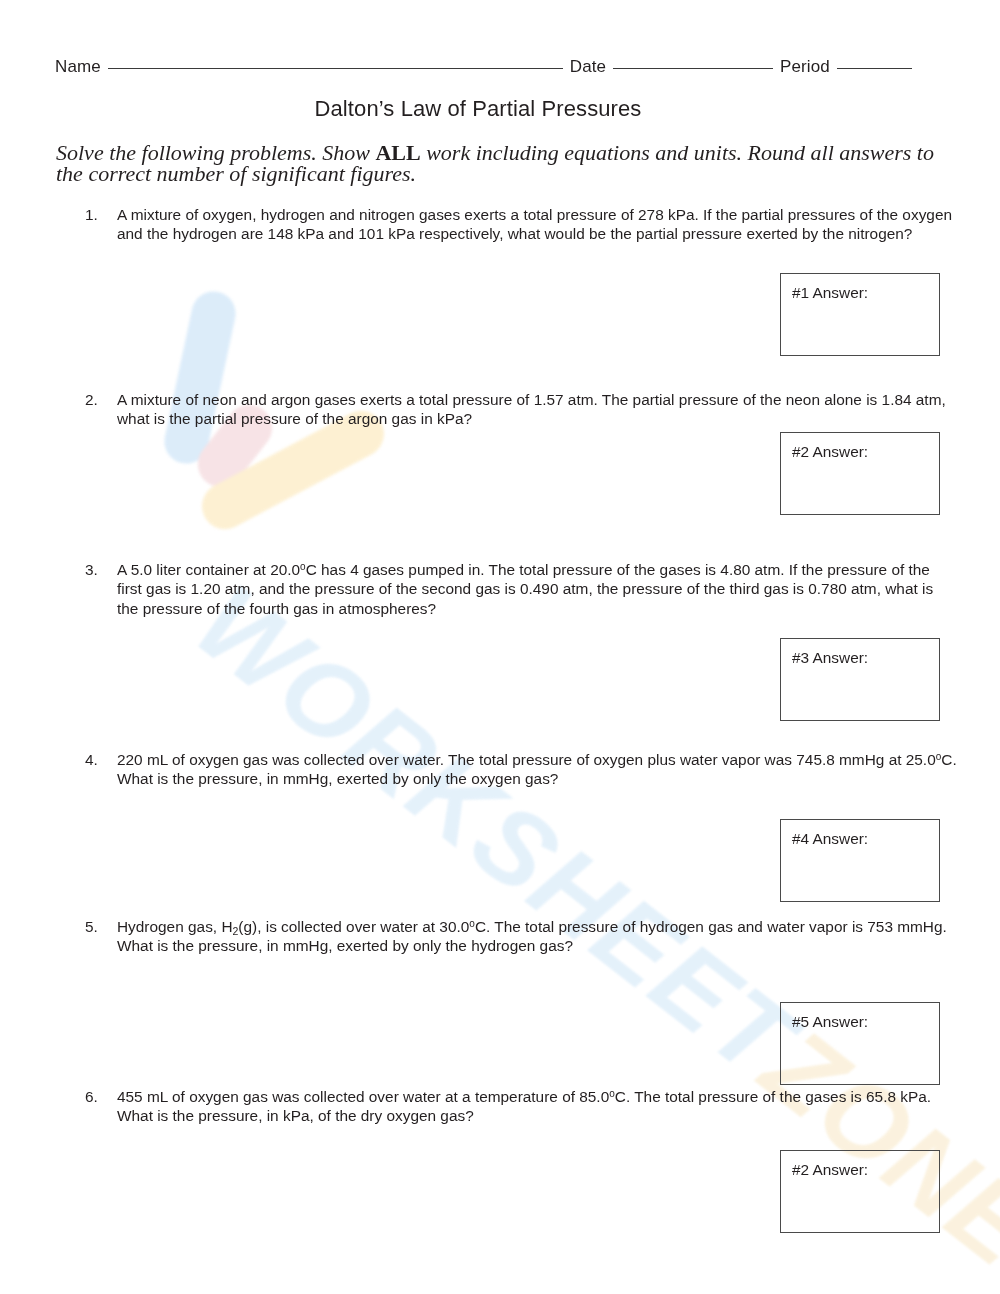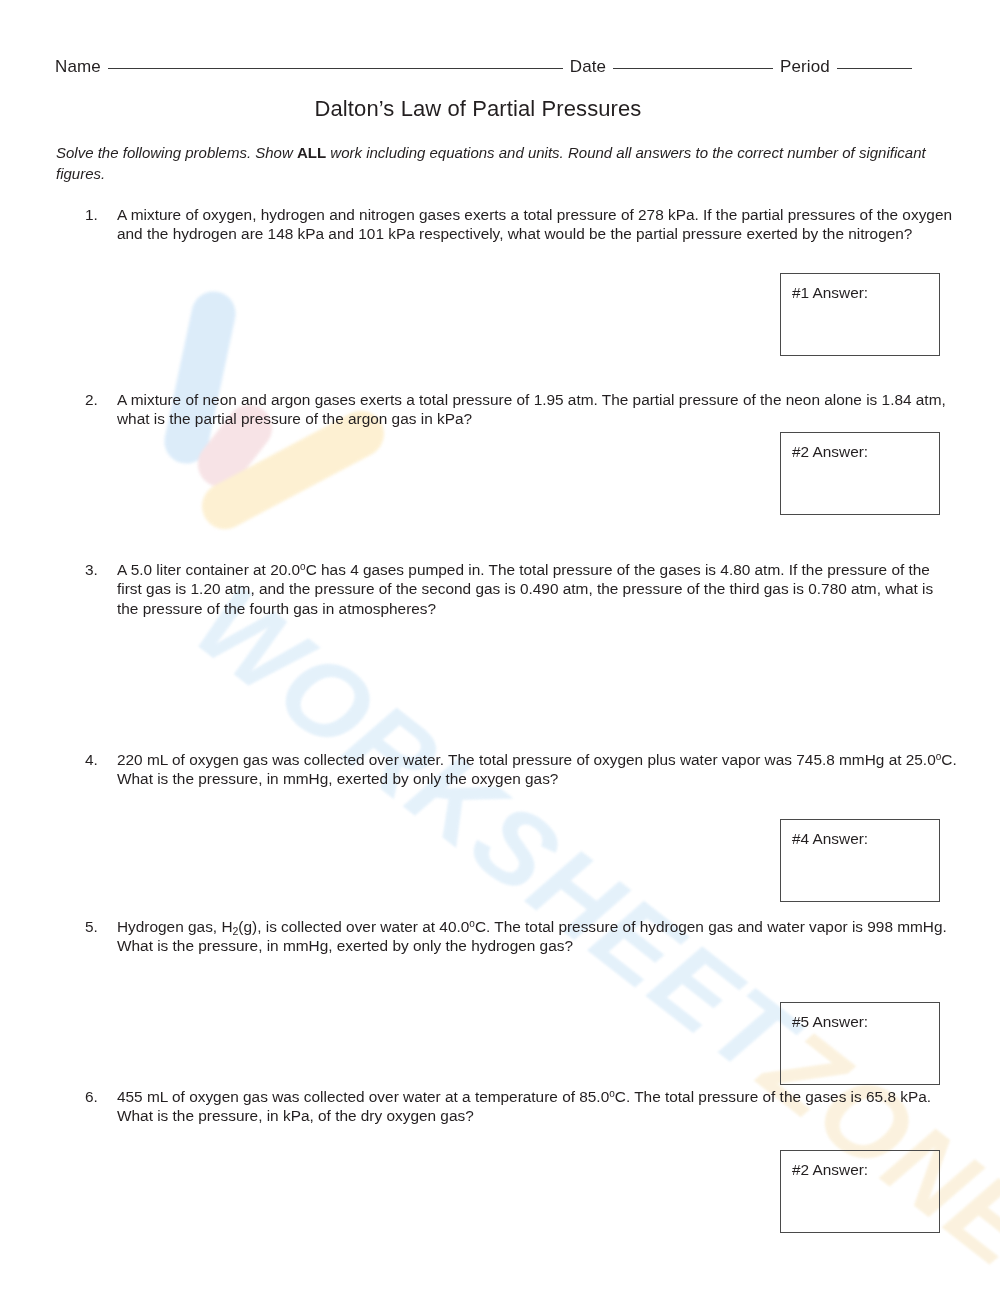--- a/index.html
+++ b/index.html
@@ -109,23 +109,24 @@
     text-align: center;
     font-size: 22px;
     letter-spacing: .1px;
   }
 
   .instructions {
     position: absolute;
     left: 56px;
     top: 142px;
     width: 890px;
-    font-size: 15px;
+    font-size: 22px;
     font-style: italic;
     line-height: 21px;
+    font-family: Liberation Serif, serif;
   }
   .instructions b { font-style: normal; font-weight: bold; }
 
   .problem {
     position: absolute;
     left: 85px;
     width: 872px;
     font-size: 15.4px;
     line-height: 19.4px;
   }
@@ -193,42 +194,45 @@
   <div class="problem" style="top:205px;">
     <span class="num">1.</span>
     <span class="txt">A mixture of oxygen, hydrogen and nitrogen gases exerts a total pressure of 278 kPa.  If the partial pressures of the oxygen and the hydrogen are 148 kPa and 101 kPa respectively, what would be the partial pressure exerted by the nitrogen?</span>
   </div>
   <div class="answer-box" style="top:273px;">
     <span class="lbl">#1 Answer:</span>
   </div>
 
   <div class="problem" style="top:390px;">
     <span class="num">2.</span>
-    <span class="txt">A mixture of neon and argon gases exerts a total pressure of 1.95 atm.   The partial pressure of the neon alone is 1.84 atm, what is the partial pressure of the argon gas in kPa?</span>
+    <span class="txt">A mixture of neon and argon gases exerts a total pressure of 1.57 atm.   The partial pressure of the neon alone is 1.84 atm, what is the partial pressure of the argon gas in kPa?</span>
   </div>
   <div class="answer-box" style="top:432px;">
     <span class="lbl">#2 Answer:</span>
   </div>
 
   <div class="problem" style="top:560px;">
     <span class="num">3.</span>
     <span class="txt"><span>A 5.0 liter container at 20.0</span><sup class="deg">o</sup><span>C has 4 gases pumped in.  The total pressure of the gases is 4.80 atm.  If the pressure of the first gas is 1.20 atm, and the pressure of the second gas is 0.490 atm, the pressure of the third gas is 0.780 atm, what is the pressure of the fourth gas in atmospheres?</span></span>
   </div>
+  <div class="answer-box" style="top:638px;">
+    <span class="lbl">#3 Answer:</span>
+  </div>
 
   <div class="problem" style="top:750px;">
     <span class="num">4.</span>
     <span class="txt"><span>220 mL of oxygen gas was collected over water.  The total pressure of oxygen plus water vapor was 745.8 mmHg at 25.0</span><sup class="deg">o</sup><span>C.  What is the pressure, in mmHg, exerted by only the oxygen gas?</span></span>
   </div>
   <div class="answer-box" style="top:801px;margin-top:18px;">
     <span class="lbl">#4 Answer:</span>
   </div>
 
   <div class="problem" style="top:917px;">
     <span class="num">5.</span>
-    <span class="txt"><span>Hydrogen gas, H</span><sub class="sb">2</sub><span>(g), is collected over water at 40.0</span><sup class="deg">o</sup><span>C.  The total pressure of hydrogen gas and water vapor is 998 mmHg.  What is the pressure, in mmHg, exerted by only the hydrogen gas?</span></span>
+    <span class="txt"><span>Hydrogen gas, H</span><sub class="sb">2</sub><span>(g), is collected over water at 30.0</span><sup class="deg">o</sup><span>C.  The total pressure of hydrogen gas and water vapor is 753 mmHg.  What is the pressure, in mmHg, exerted by only the hydrogen gas?</span></span>
   </div>
   <div class="answer-box" style="top:1002px;text-align:center;">
     <span class="lbl">#5 Answer:</span>
   </div>
 
   <div class="problem" style="top:1087px;">
     <span class="num">6.</span>
     <span class="txt"><span>455 mL of oxygen gas was collected over water at a temperature of 85.0</span><sup class="deg">o</sup><span>C.   The total pressure of the gases is 65.8 kPa.   What is the pressure, in kPa, of the dry oxygen gas?</span></span>
   </div>
   <div class="answer-box" style="top:1150px;">

